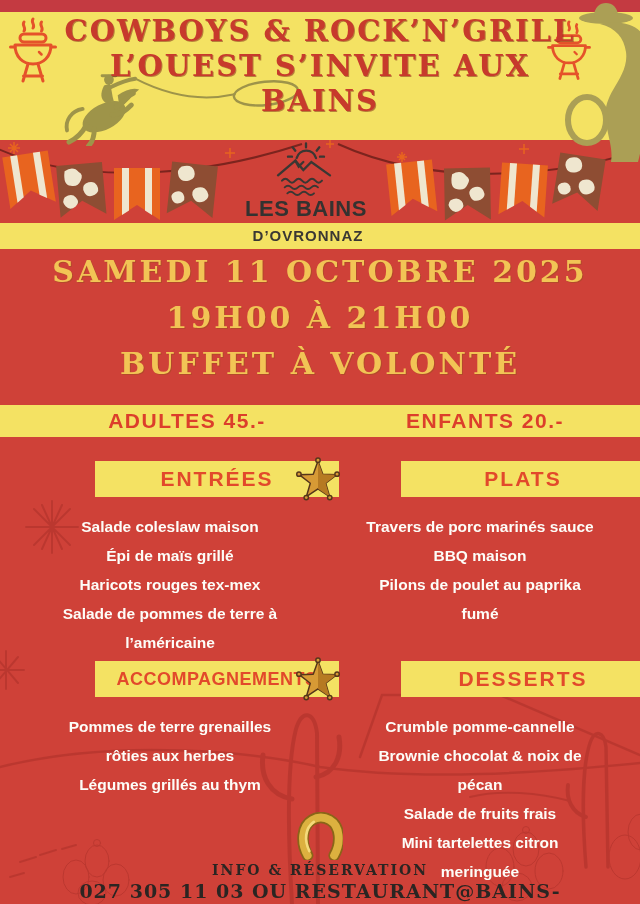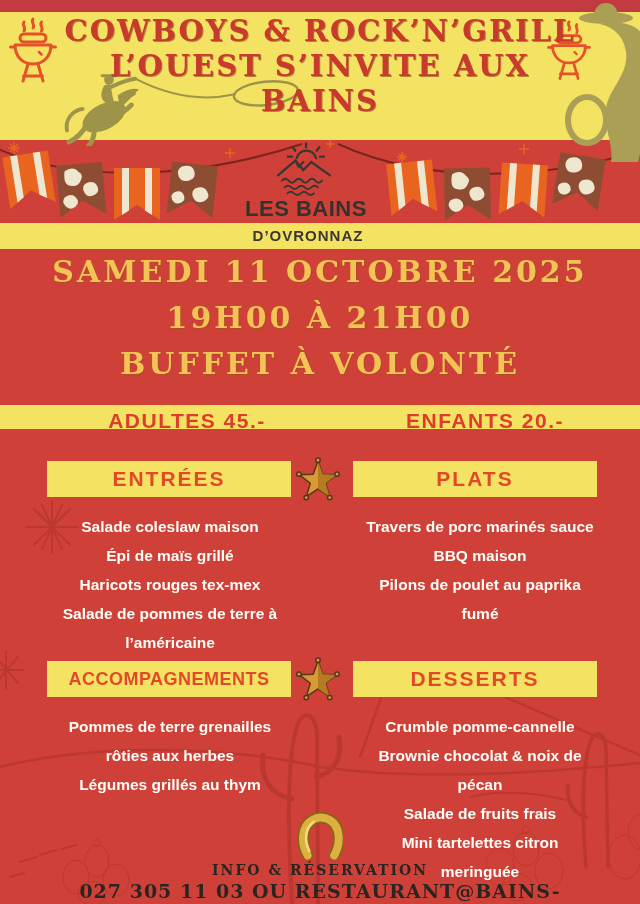--- a/index.html
+++ b/index.html
@@ -29,28 +29,28 @@
   .logo-place{left:0;top:0;width:616px;text-align:center;line-height:26px;font-size:15px;
               font-weight:bold;color:#3a3733;letter-spacing:1px;}
 
   
   .date-block{left:0;top:249px;width:640px;height:156px;text-align:center;
               font-family:"DejaVu Serif",serif;font-weight:bold;color:#f2c455;
               font-size:30px;line-height:46px;letter-spacing:3px;padding-top:0;box-sizing:border-box;
               text-shadow:1px 1px 0 rgba(130,85,20,.35);}
 
   
-  .price-band{left:0;top:405px;width:640px;height:24px;background:#f4e263;}
+  .price-band{left:0;top:405px;width:640px;height:32px;background:#f4e263;}
   .price{top:0;width:300px;line-height:32px;text-align:center;font-weight:bold;font-size:21px;
          color:#dc3e2b;letter-spacing:1.5px;}
   .price-adults{left:37px;} .price-children{left:335px;}
 
   
   .menu-box{width:244px;height:36px;background:#f4e263;text-align:center;line-height:36px;
-            font-weight:bold;color:#e2492b;font-size:21px;letter-spacing:2px;z-index:1;}
+            font-weight:bold;color:#e2492b;font-size:21px;letter-spacing:2px;z-index:1;margin-left:48px;}
   .box-a-left{left:47px;top:461px;} .box-a-right{left:353px;top:461px;}
   .box-b-left{left:47px;top:661px;font-size:18px;letter-spacing:.5px;} .box-b-right{left:353px;top:661px;}
   .star{width:44px;height:50px;z-index:2;}
   .star-a{left:296px;top:455px;} .star-b{left:296px;top:655px;}
   .menu-list{width:300px;text-align:center;color:#fdfdf8;font-weight:bold;font-size:15.5px;
              line-height:29px;z-index:1;}
   .menu-item{white-space:pre-line;}
   .list-a-left{left:20px;top:512px;} .list-a-right{left:330px;top:512px;}
   .list-b-left{left:20px;top:712px;} .list-b-right{left:330px;top:712px;}
 

